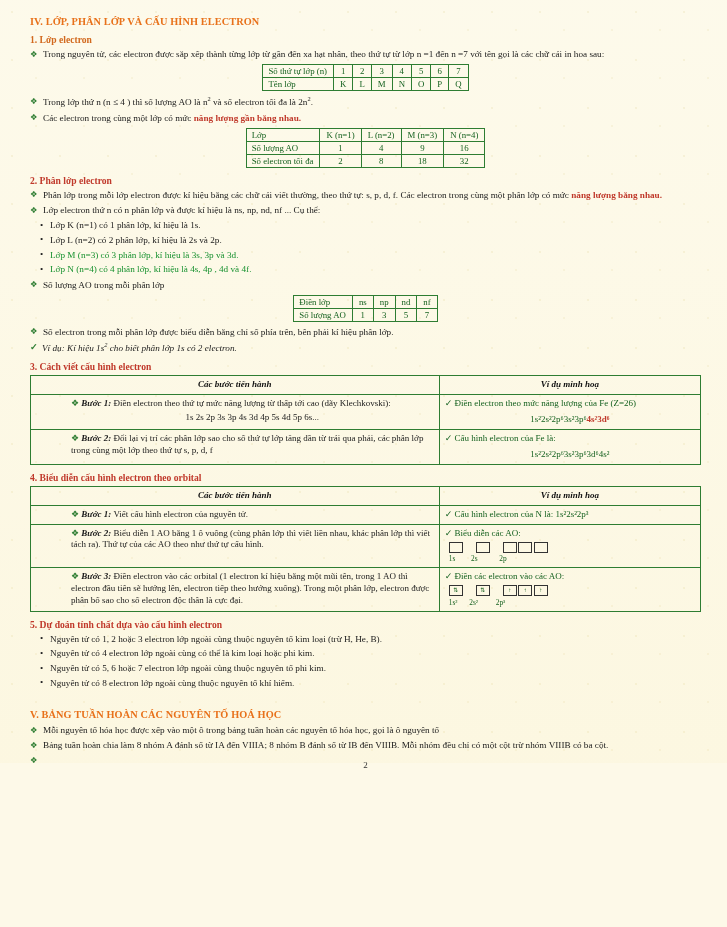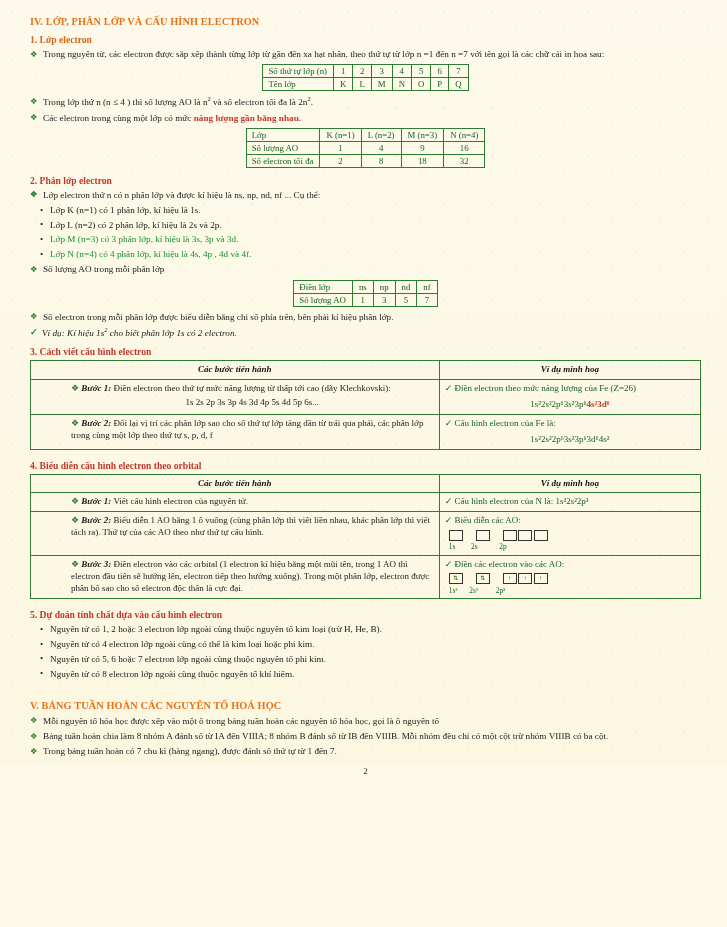--- a/index.html
+++ b/index.html
@@ -95,21 +95,21 @@
     text-align:left;
     padding-left:5px;
     color:#15611f;
   }
 
   
   table.big{
     width:100%;
     border-collapse:collapse;
     font-size:9px;
-    margin:3px 0 10px 0;
+    margin:3px 0 4px 0;
     border-radius:14px;
   }
   table.big th,table.big td{
     border:1px solid #2e7d32;
     vertical-align:top;
     padding:3px 5px;
     line-height:1.32;
   }
   table.big th{
     text-align:center;
@@ -204,20 +204,21 @@
       <td>18</td>
       <td>32</td>
     </tr>
   </tbody>
       </table>
 
   <h3 class="subred">2. Phân lớp electron</h3>
 
   <div class="bullet">
     <span class="mk">❖</span>
+    <span><span>Phân lớp trong mỗi lớp electron được kí hiệu bằng các chữ cái viết thường, theo thứ tự: s, p, d, f.  Các electron trong cùng một phân lớp có mức </span><span class="redb">năng lượng bằng nhau.</span></span>
   </div>
 
   <div class="bullet">
     <span class="mk">❖</span>
     <span>Lớp electron thứ n có n phân lớp và được kí hiệu là ns, np, nd, nf ... Cụ thể:</span>
   </div>
 
   <div class="dot">
     <span class="mk">•</span>
     <span><span>Lớp K (n=1) có 1 phân lớp, kí hiệu là </span><span>1s</span><span>.</span></span>
@@ -383,19 +384,18 @@
   <div class="bullet">
     <span class="mk">❖</span>
     <span>Mỗi nguyên tố hóa học được xếp vào một ô trong bảng tuần hoàn các nguyên tố hóa học, gọi là ô nguyên tố</span>
   </div>
   <div class="bullet">
     <span class="mk">❖</span>
     <span>Bảng tuần hoàn chia làm 8 nhóm A đánh số từ IA đến VIIIA; 8 nhóm B đánh số từ IB đến VIIIB. Mỗi nhóm đều chỉ có một cột trừ nhóm VIIIB có ba cột.</span>
   </div>
   <div class="bullet">
     <span class="mk">❖</span>
-    <span>Trong bảng tuần hoàn có 7 chu kì (hàng ngang), được đánh số thứ tự từ 1 đến 7.</span>
   </div>
 
   <div class="pagenum">2</div>
 
 </div>
 </div>
 
 </body></html>

